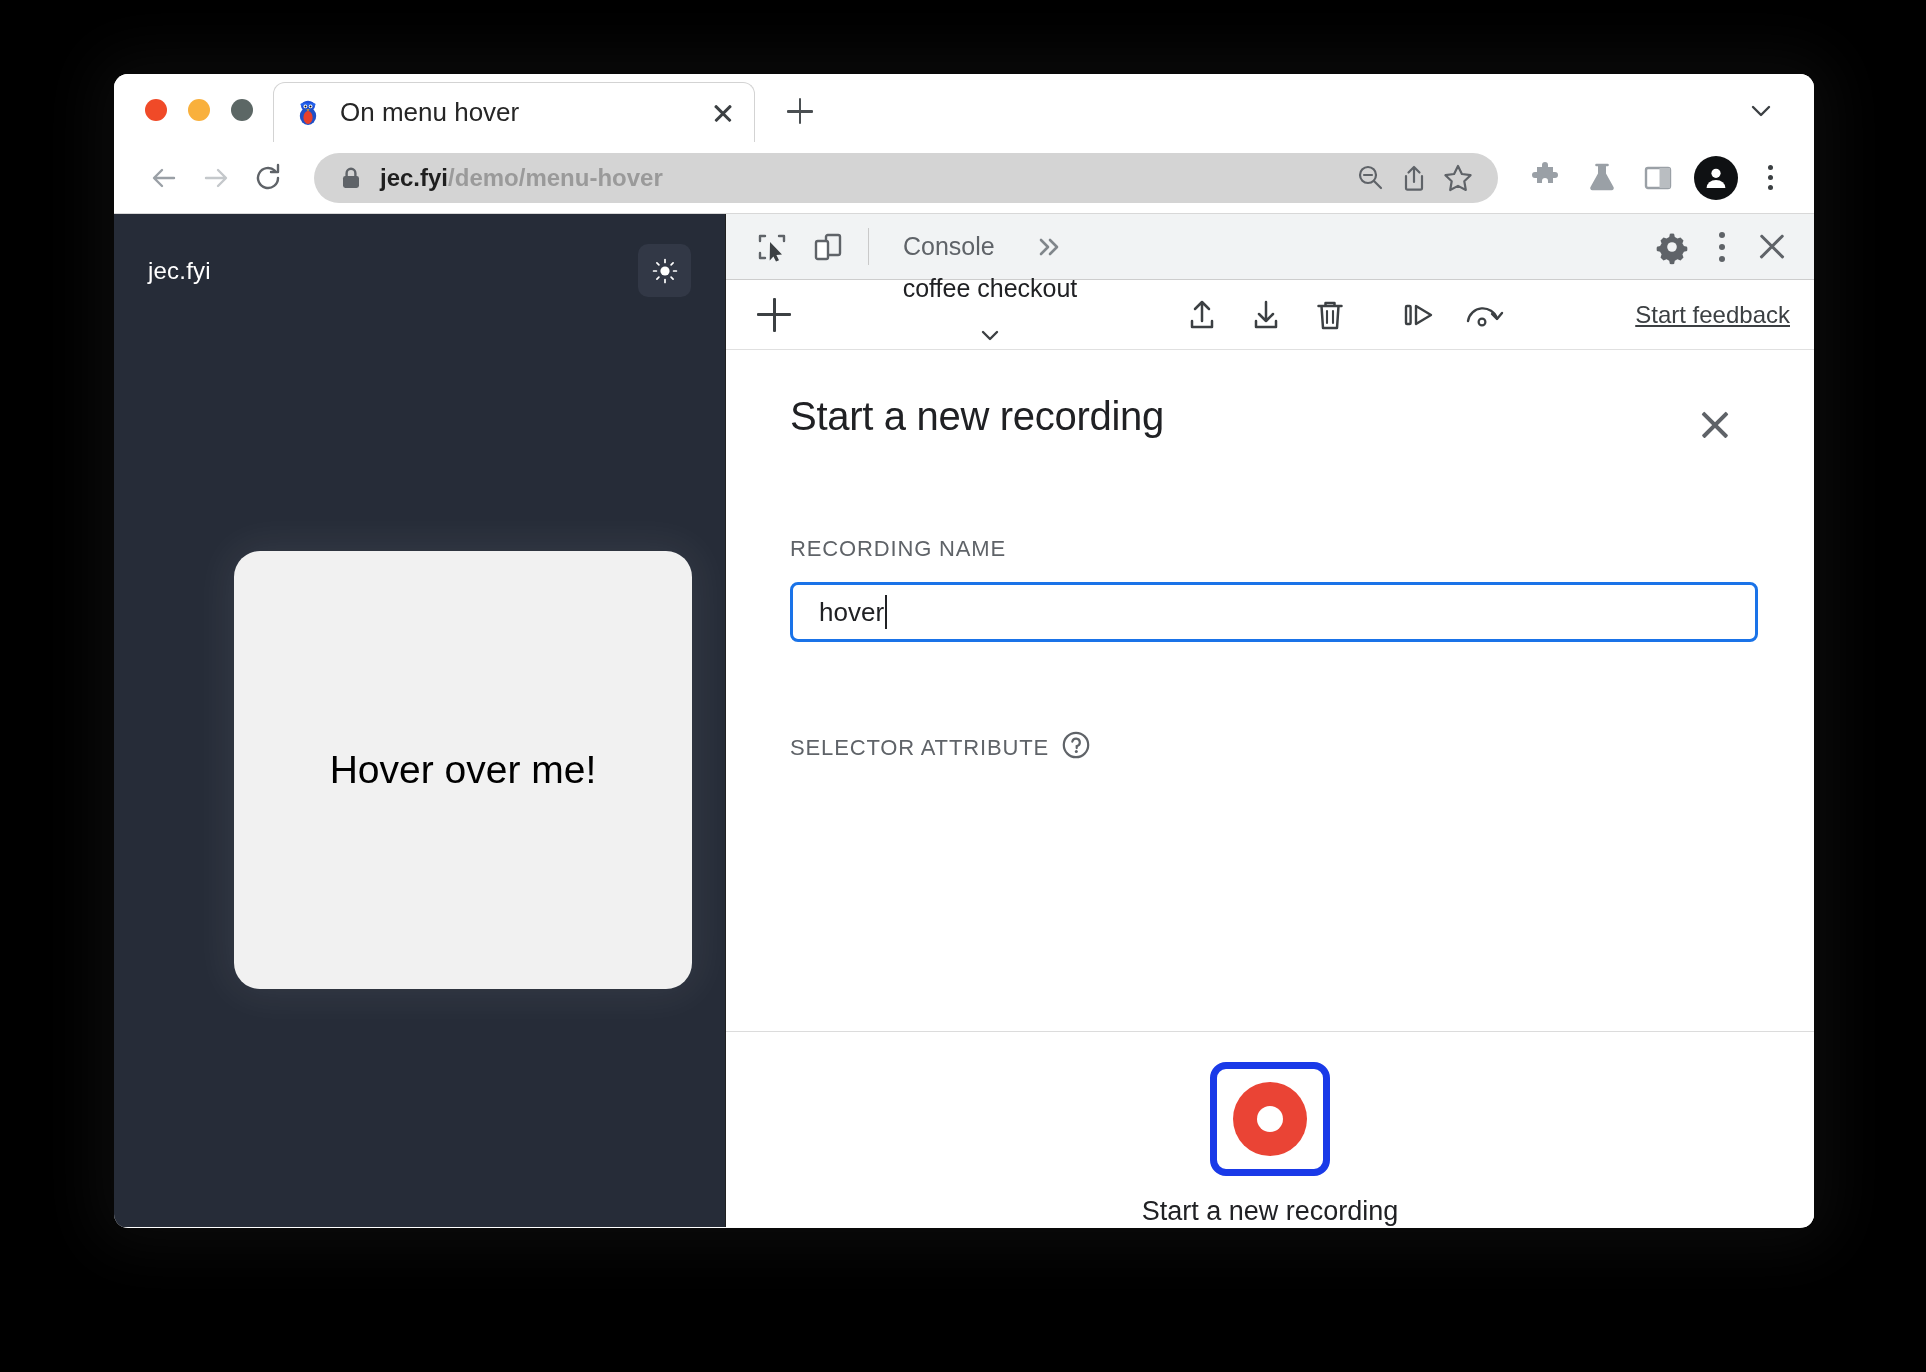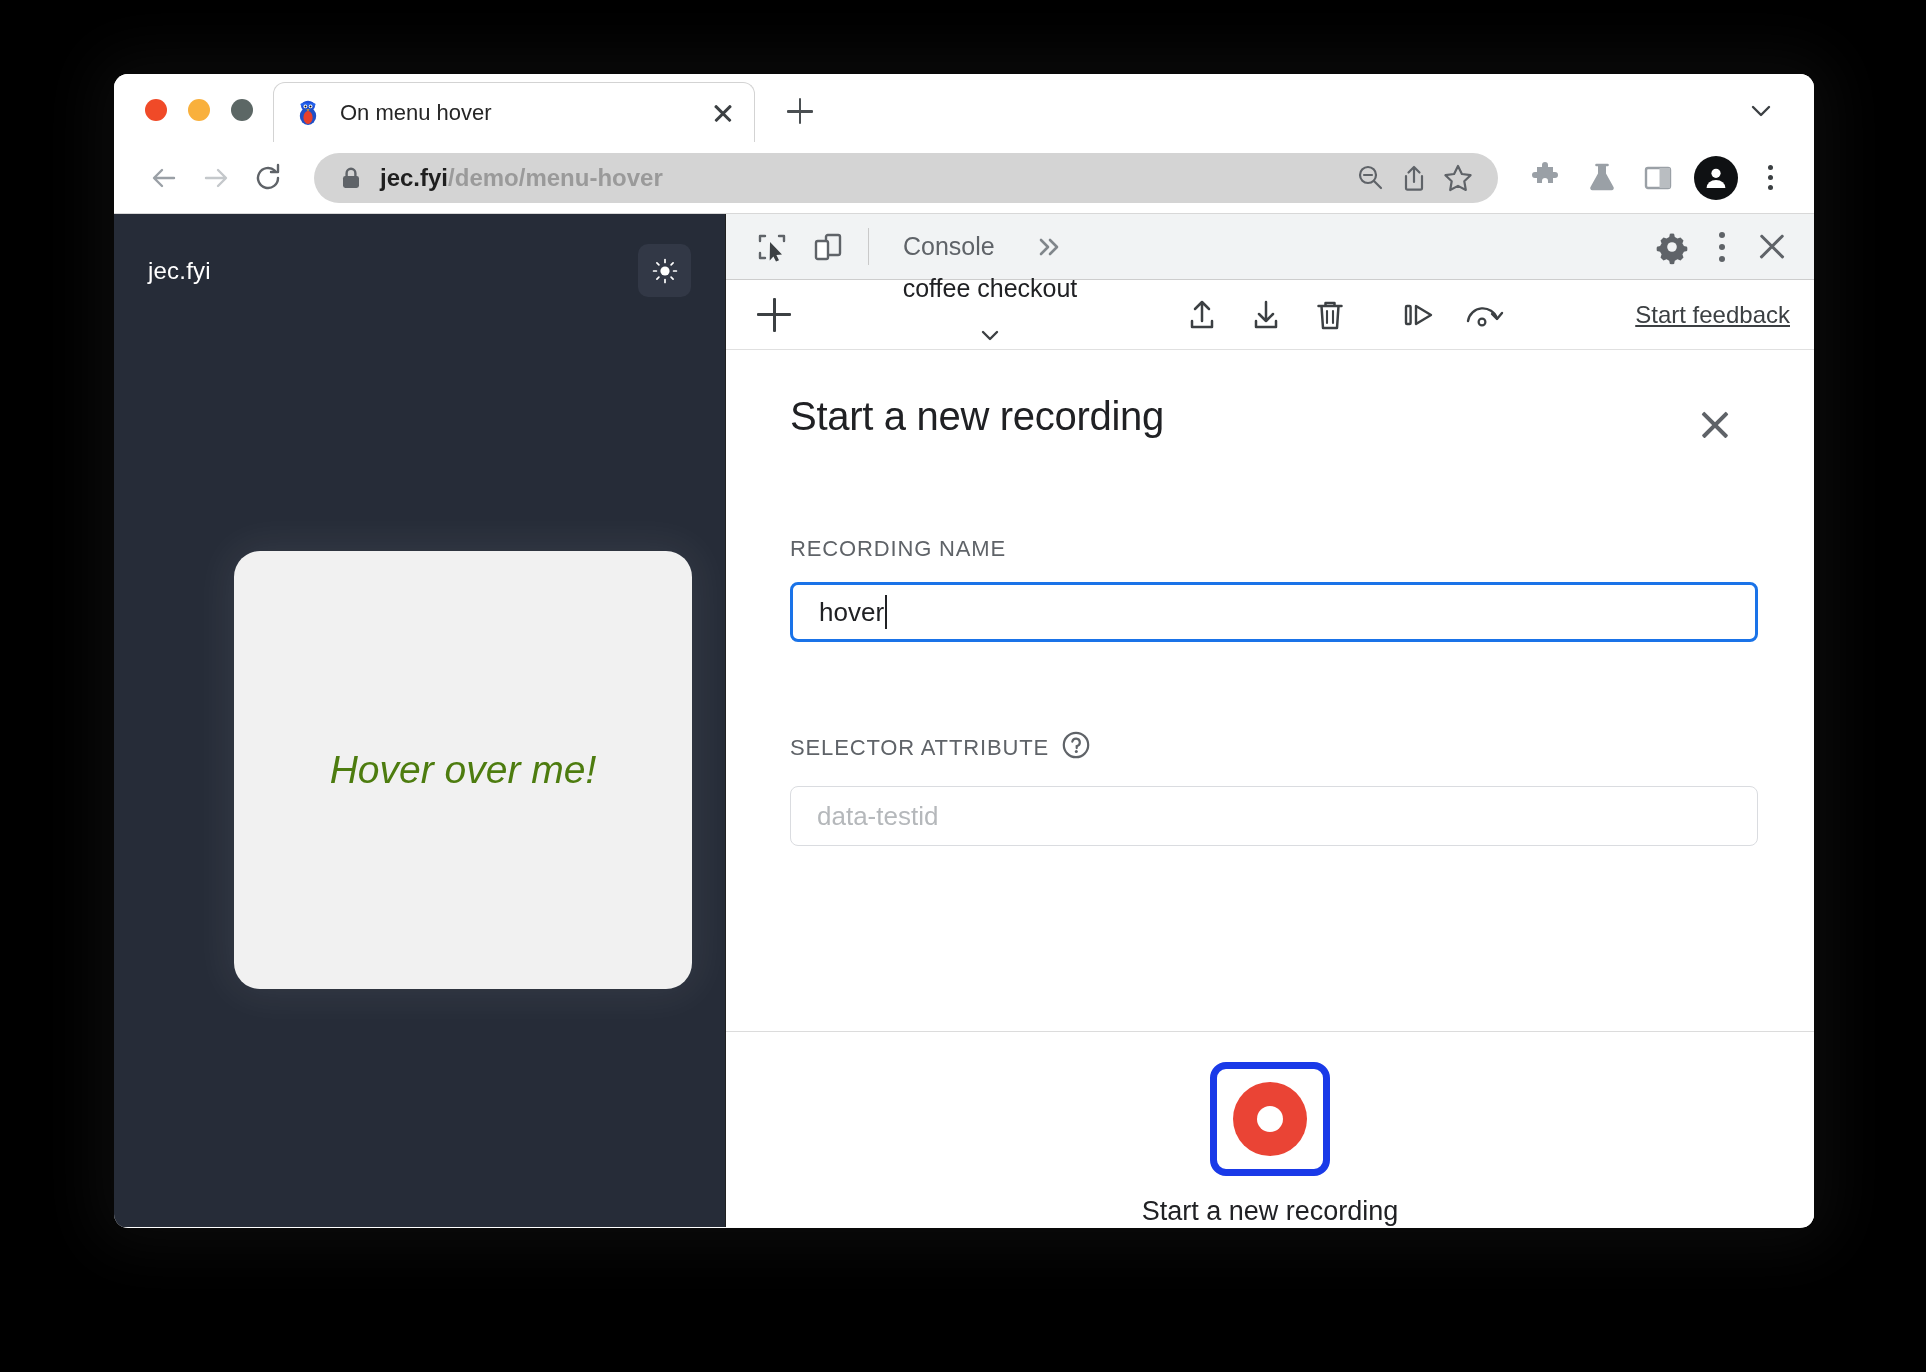--- a/index.html
+++ b/index.html
@@ -49,21 +49,21 @@
     display: flex; align-items: center;
     padding: 0 16px 0 22px;
   }
   #tab-favicon {
     width: 24px; height: 26px;
     flex: 0 0 24px;
     position: relative;
   }
   #tab-title {
     flex: 1;
-    font-size: 22px; color: #262626;
+    font-size: 26px; color: #262626;
     margin-left: 20px;
     white-space: nowrap; overflow: hidden;
   }
   #tab-close { width: 30px; height: 30px; position: relative; flex:0 0 30px;}
   #tab-close::before, #tab-close::after {
     content: ""; position: absolute; left: 4px; top: 14px;
     width: 22px; height: 2.6px; background: #3c4043; border-radius: 1px;
   }
   #tab-close::before { transform: rotate(45deg); }
   #tab-close::after  { transform: rotate(-45deg); }
@@ -148,21 +148,21 @@
   }
   #hover-card {
     position: absolute;
     left: 120px; top: 337px;
     width: 458px; height: 438px;
     background: #f1f1f1;
     border-radius: 26px;
     display: flex; align-items: center; justify-content: center;
     box-shadow: 0 0 40px 6px rgba(255,255,255,0.07);
   }
-  #hover-card-text { font-size: 39px; color: #4d7c0f; font-style: italic; }
+  #hover-card-text { font-size: 39px; color: #000000; }
 
   
   #devtools {
     flex: 1;
     background: #e5e5e5;
     border-left: 1px solid #202020;
     display: flex; flex-direction: column;
     min-width: 0;
   }
   #devtools-tabbar {
@@ -558,23 +558,20 @@
           <div class="field-label">
             <span>SELECTOR ATTRIBUTE</span>
             <span>
               <svg width="30" height="30" viewBox="0 0 30 30">
                 <circle cx="15" cy="15" r="12.2" fill="none" stroke="#5f6368" stroke-width="2.2"></circle>
                 <path d="M11.3 11.6 a3.8 3.8 0 1 1 4.4 4.5 v2" fill="none" stroke="#5f6368" stroke-width="2.2" stroke-linecap="round"></path>
                 <circle cx="15.3" cy="21.6" r="1.5" fill="#5f6368"></circle>
               </svg>
             </span>
           </div>
-          <div id="selector-attribute-input" class="text-input">
-            <span>data-testid</span>
-          </div>
         </div>
 
         <div id="recorder-footer">
           <div id="record-button">
             <span id="record-donut">
               <span id="record-donut-hole"></span>
             </span>
           </div>
           <span id="record-button-label">Start a new recording</span>
         </div>

